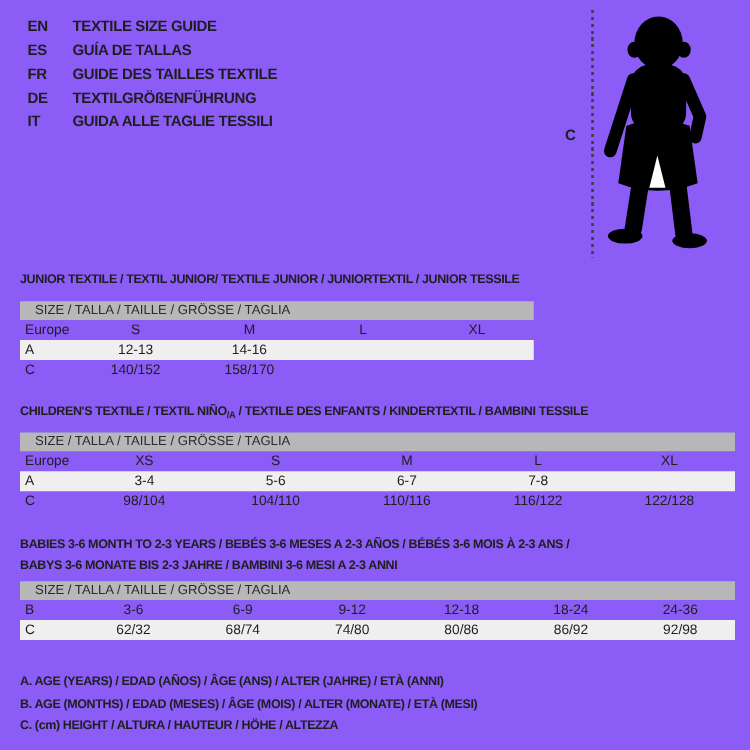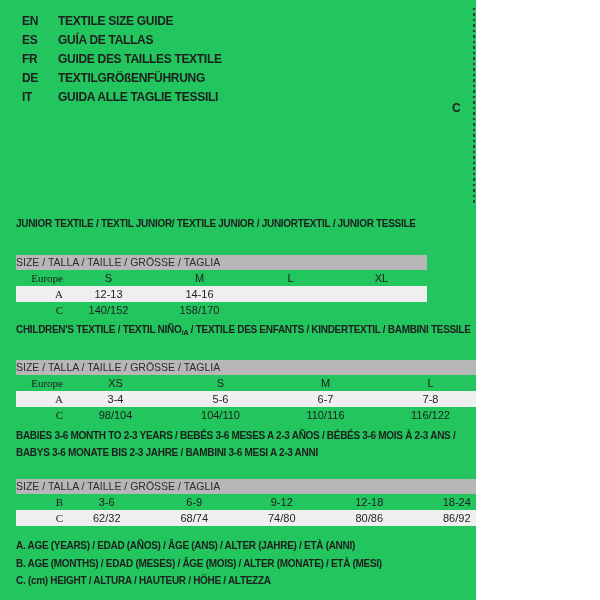--- a/index.html
+++ b/index.html
@@ -1,44 +1,44 @@
 <!DOCTYPE html>
 <html><head>
 <meta charset="utf-8">
 <style>
   html,body{margin:0;padding:0;background:#fff;}
-  .canvas{position:relative;width:476px;height:600px;background:#22c55e;overflow:hidden;
+  .canvas{position:relative;width:600px;height:600px;background:#8b5cf6;overflow:hidden;
           font-family:"Liberation Sans","DejaVu Sans",sans-serif;color:#1e1e1e;}
 
   
   .lang-block{position:absolute;left:22px;top:12px;}
   .lang-row{display:flex;height:19px;line-height:19px;font-size:12px;font-weight:bold;letter-spacing:-0.3px;}
   .lang-code{width:36px;flex:0 0 36px;}
 
   
   .dash-line{position:absolute;left:473px;top:8px;width:2px;height:198px;
              background:repeating-linear-gradient(to bottom,#3a3a3a 0 2.5px,transparent 2.5px 5.5px);}
   .c-label{position:absolute;left:452px;top:101px;font-size:12px;font-weight:bold;}
   .baby-svg{position:absolute;left:479px;top:8px;}
 
   
   .sec-heading{position:absolute;left:16px;font-size:10px;font-weight:bold;letter-spacing:-0.3px;line-height:17px;white-space:nowrap;}
   .sub{font-size:7.5px;vertical-align:-2px;}
 
   
   .table{position:absolute;left:16px;}
   .thead{background:#b7b7b7;height:15px;line-height:15px;font-size:10.5px;color:#2b2b2b;
-         padding-left:0;box-sizing:border-box;margin-top:14px;}
+         padding-left:12px;box-sizing:border-box;}
   .trow{display:grid;height:16px;line-height:16px;font-size:11px;}
   .trow.alt{background:#efefef;}
   .cols4{grid-template-columns:47px repeat(4,1fr);}
   .cols5{grid-template-columns:47px repeat(5,1fr);}
   .cols6{grid-template-columns:47px repeat(6,1fr);}
   .cell{text-align:center;white-space:nowrap;}
-  .cell.lab{text-align:right;padding-left:4px;font-family:Liberation Serif, serif;}
+  .cell.lab{text-align:left;padding-left:4px;}
 
   
   .footnotes{position:absolute;left:16px;top:537px;}
   .footnote{height:17.5px;line-height:17.5px;font-size:10px;font-weight:bold;letter-spacing:-0.3px;white-space:nowrap;}
 </style>
 </head>
 <body>
 
 <div class="canvas">
 

